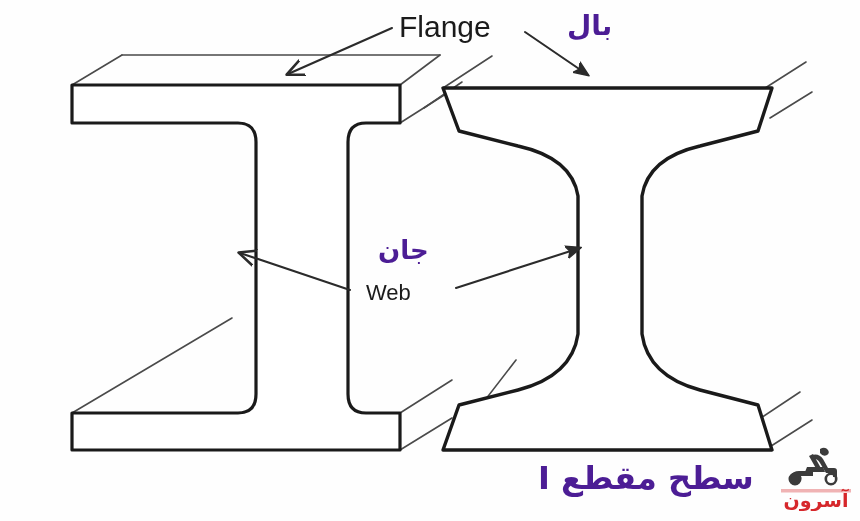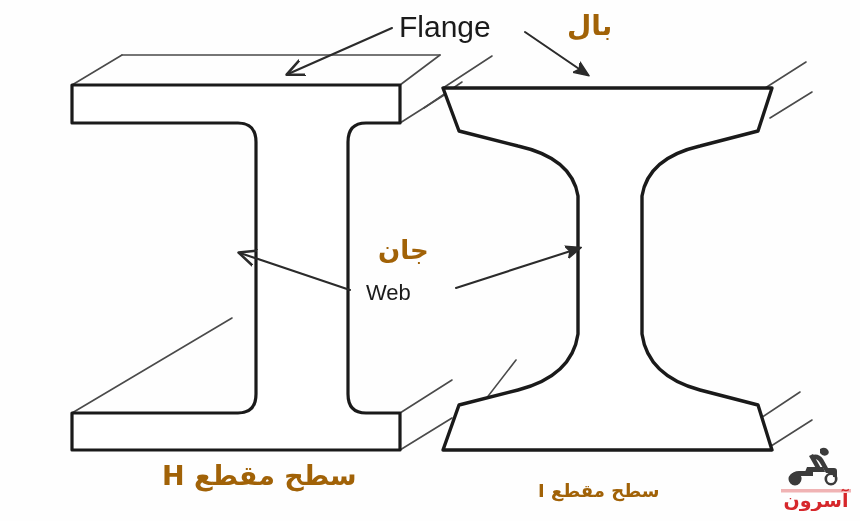--- a/index.html
+++ b/index.html
@@ -28,21 +28,21 @@
     position: absolute;
     white-space: nowrap;
     line-height: 1;
   }
   .lbl-en {
     color: #1b1b1b;
     font-family: "Liberation Sans", "DejaVu Sans", sans-serif;
     font-weight: 400;
   }
   .lbl-fa {
-    color: #a16207;
+    color: #4c1d95;
     font-family: "DejaVu Sans", "Liberation Sans", sans-serif;
     font-weight: 700;
     direction: rtl;
     text-align: right;
   }
   #label-flange {
     left: 399px;
     top: 12px;
     font-size: 30px;
   }
@@ -61,22 +61,22 @@
     top: 282px;
     font-size: 22px;
   }
   #label-h-section {
     left: 162px;
     top: 462px;
     font-size: 27px;
   }
   #label-i-section {
     left: 538px;
-    top: 482px;
-    font-size: 18px;
+    top: 462px;
+    font-size: 32px;
   }
   #brand-logo {
     position: absolute;
     left: 779px;
     top: 445px;
     width: 74px;
     height: 66px;
   }
 </style>
 </head>
@@ -170,21 +170,20 @@
   </svg>
 
   <div class="lbl lbl-en" id="label-flange">Flange</div>
 
   <div class="lbl lbl-fa" id="label-bal">بال</div>
 
   <div class="lbl lbl-fa" id="label-jan">جان</div>
 
   <div class="lbl lbl-en" id="label-web">Web</div>
 
-  <div class="lbl lbl-fa" id="label-h-section">سطح مقطع H</div>
 
   <div class="lbl lbl-fa" id="label-i-section">سطح مقطع I</div>
 
   <svg id="brand-logo" viewBox="0 0 74 66">
     <g fill="#3b3b3b">
       <path d="M41 4 q5 -3 8 1 q2 3 -1 5 q-4 2 -7 -2 Z"></path>
       <path d="M33 10 q7 -2 11 4 l5 9 l6 0 q3 0 3 3 l0 6 l-4 0 l0 -4 l-7 0 l-6 -10 q-3 -5 -8 -4 Z"></path>
       <path d="M20 26 q-6 0 -9 5 q-2 4 1 7 q4 3 8 0 q3 -3 2 -7 l12 0 l0 -5 Z"></path>
       <circle cx="16" cy="34" r="5.2" fill="none" stroke="#3b3b3b" stroke-width="2.6"></circle>
       <circle cx="52" cy="34" r="5.2" fill="none" stroke="#3b3b3b" stroke-width="2.6"></circle>

